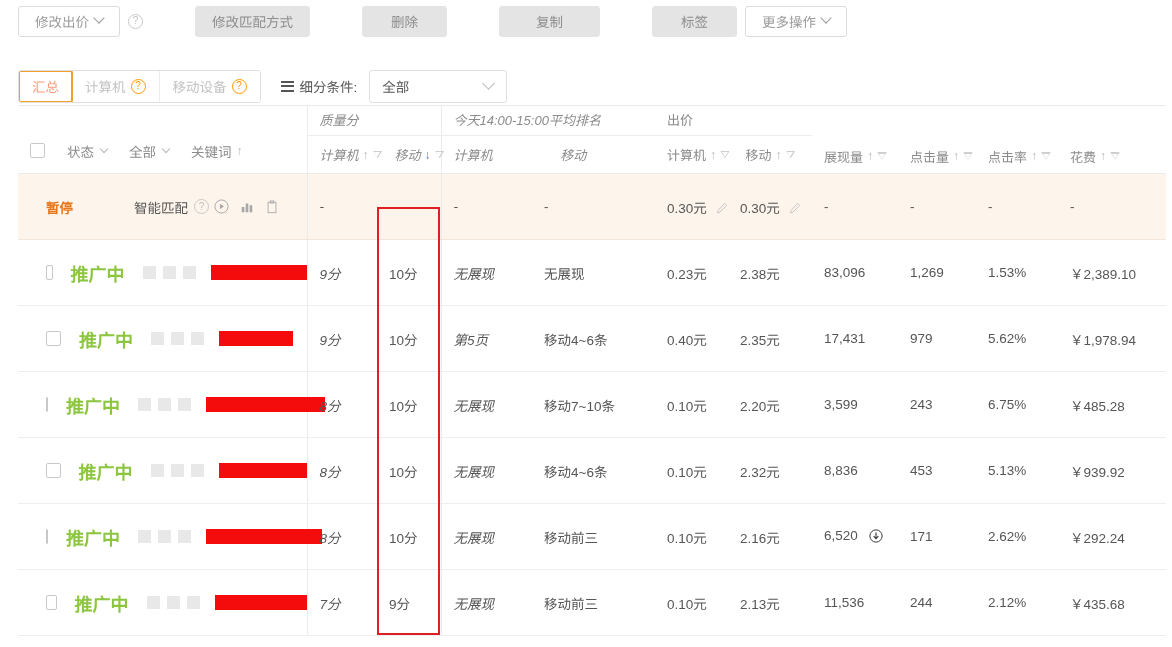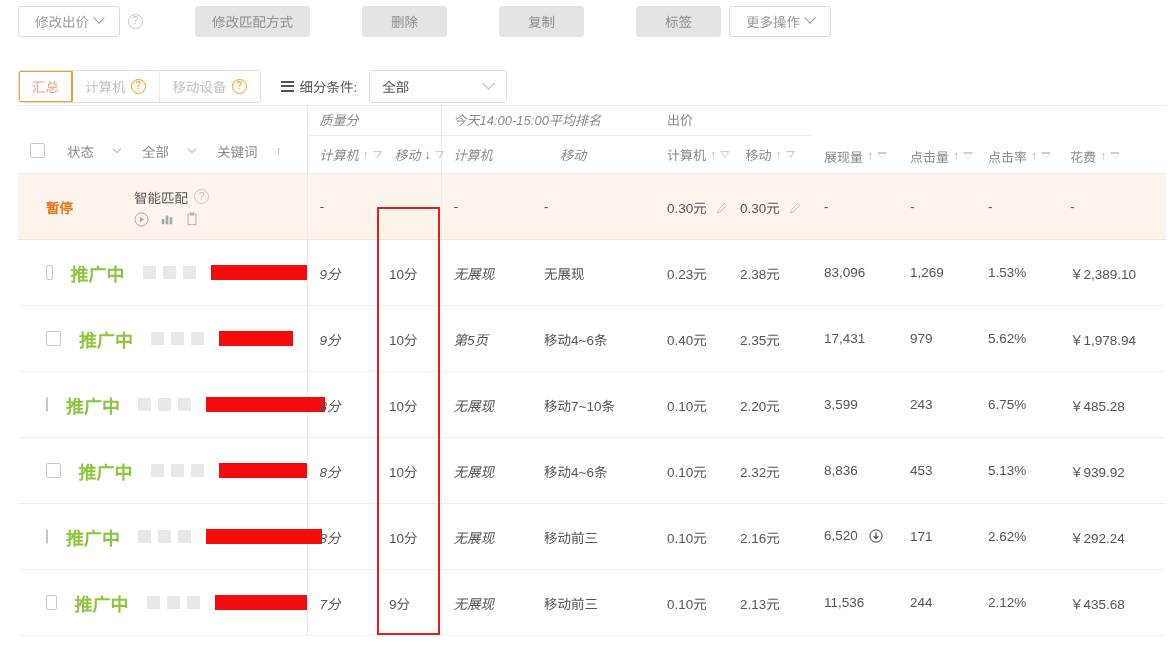--- a/index.html
+++ b/index.html
@@ -186,21 +186,21 @@
   .hdr-left {
     display: flex; align-items: center;
     height: 67px;
     padding-left: 12px;
     padding-top: 22px;
     font-size: 13.5px;
     color: #8b8b8b;
     gap: 22px;
     white-space: nowrap;
   }
-  .hdr-left .grp { display:flex; align-items:center; gap:18px; }
+  .hdr-left .grp { display:flex; align-items:center; gap:5px; }
 
   .arr-up, .arr-dn {
     font-size: 12px;
     color: #b6b6b6;
     line-height: 1;
   }
   .arr-dn.blue { color: #3b82f6; font-weight: bold; }
   .funnel {
     display:inline-block;
     width: 0; height: 0;
@@ -247,21 +247,21 @@
     display: inline-block;
   }
   .c-status-on { color: #8cc63e; font-weight: bold; font-size: 18px; }
 
   .cell-first { display: flex; align-items: center; gap: 18px; padding-left: 16px;}
   .kwcell { display:flex; align-items:center; gap: 7px; }
   .gblk { width: 13px; height: 13px; background: #e8e8e8; display:inline-block;}
   .redbar { height: 15px; background: #f40c0c; display: inline-block; }
 
   .paused-kw {
-    display:flex; flex-direction: column; gap: 5px;
+    display:flex; flex-direction: row; gap: 5px;
     padding-left: 2px;
   }
   .paused-kw .ln1 { display:flex; align-items:center; gap:6px; font-size:13.5px; color:#555;}
   .paused-kw .ln2 { display:flex; align-items:center; gap:11px; }
   .ic { color:#a8a8a8; display:inline-flex; }
 
   .pencil { margin-left: 5px; color:#b9b9b9; display:inline-block; vertical-align:-1px;}
   .dn-circle { margin-left: 7px; display:inline-block; vertical-align:-3px;}
 
   .redbox {
@@ -281,21 +281,21 @@
     <span>修改出价</span>
     <span class="caret"></span>
   </div>
   <span class="qmark">?</span>
   <div class="btn btn-gray">
     <span>修改匹配方式</span>
   </div>
   <div class="btn btn-gray" style="padding:0 28px">
     <span>删除</span>
   </div>
-  <div class="btn btn-gray" style="padding:0 28px">
+  <div class="btn btn-gray" style="padding:0 36px">
     <span>复制</span>
   </div>
   <div class="btn btn-gray" style="padding:0 28px">
     <span>标签</span>
   </div>
   <div class="btn btn-outline">
     <span>更多操作</span>
     <span class="caret"></span>
   </div>
 </div>

